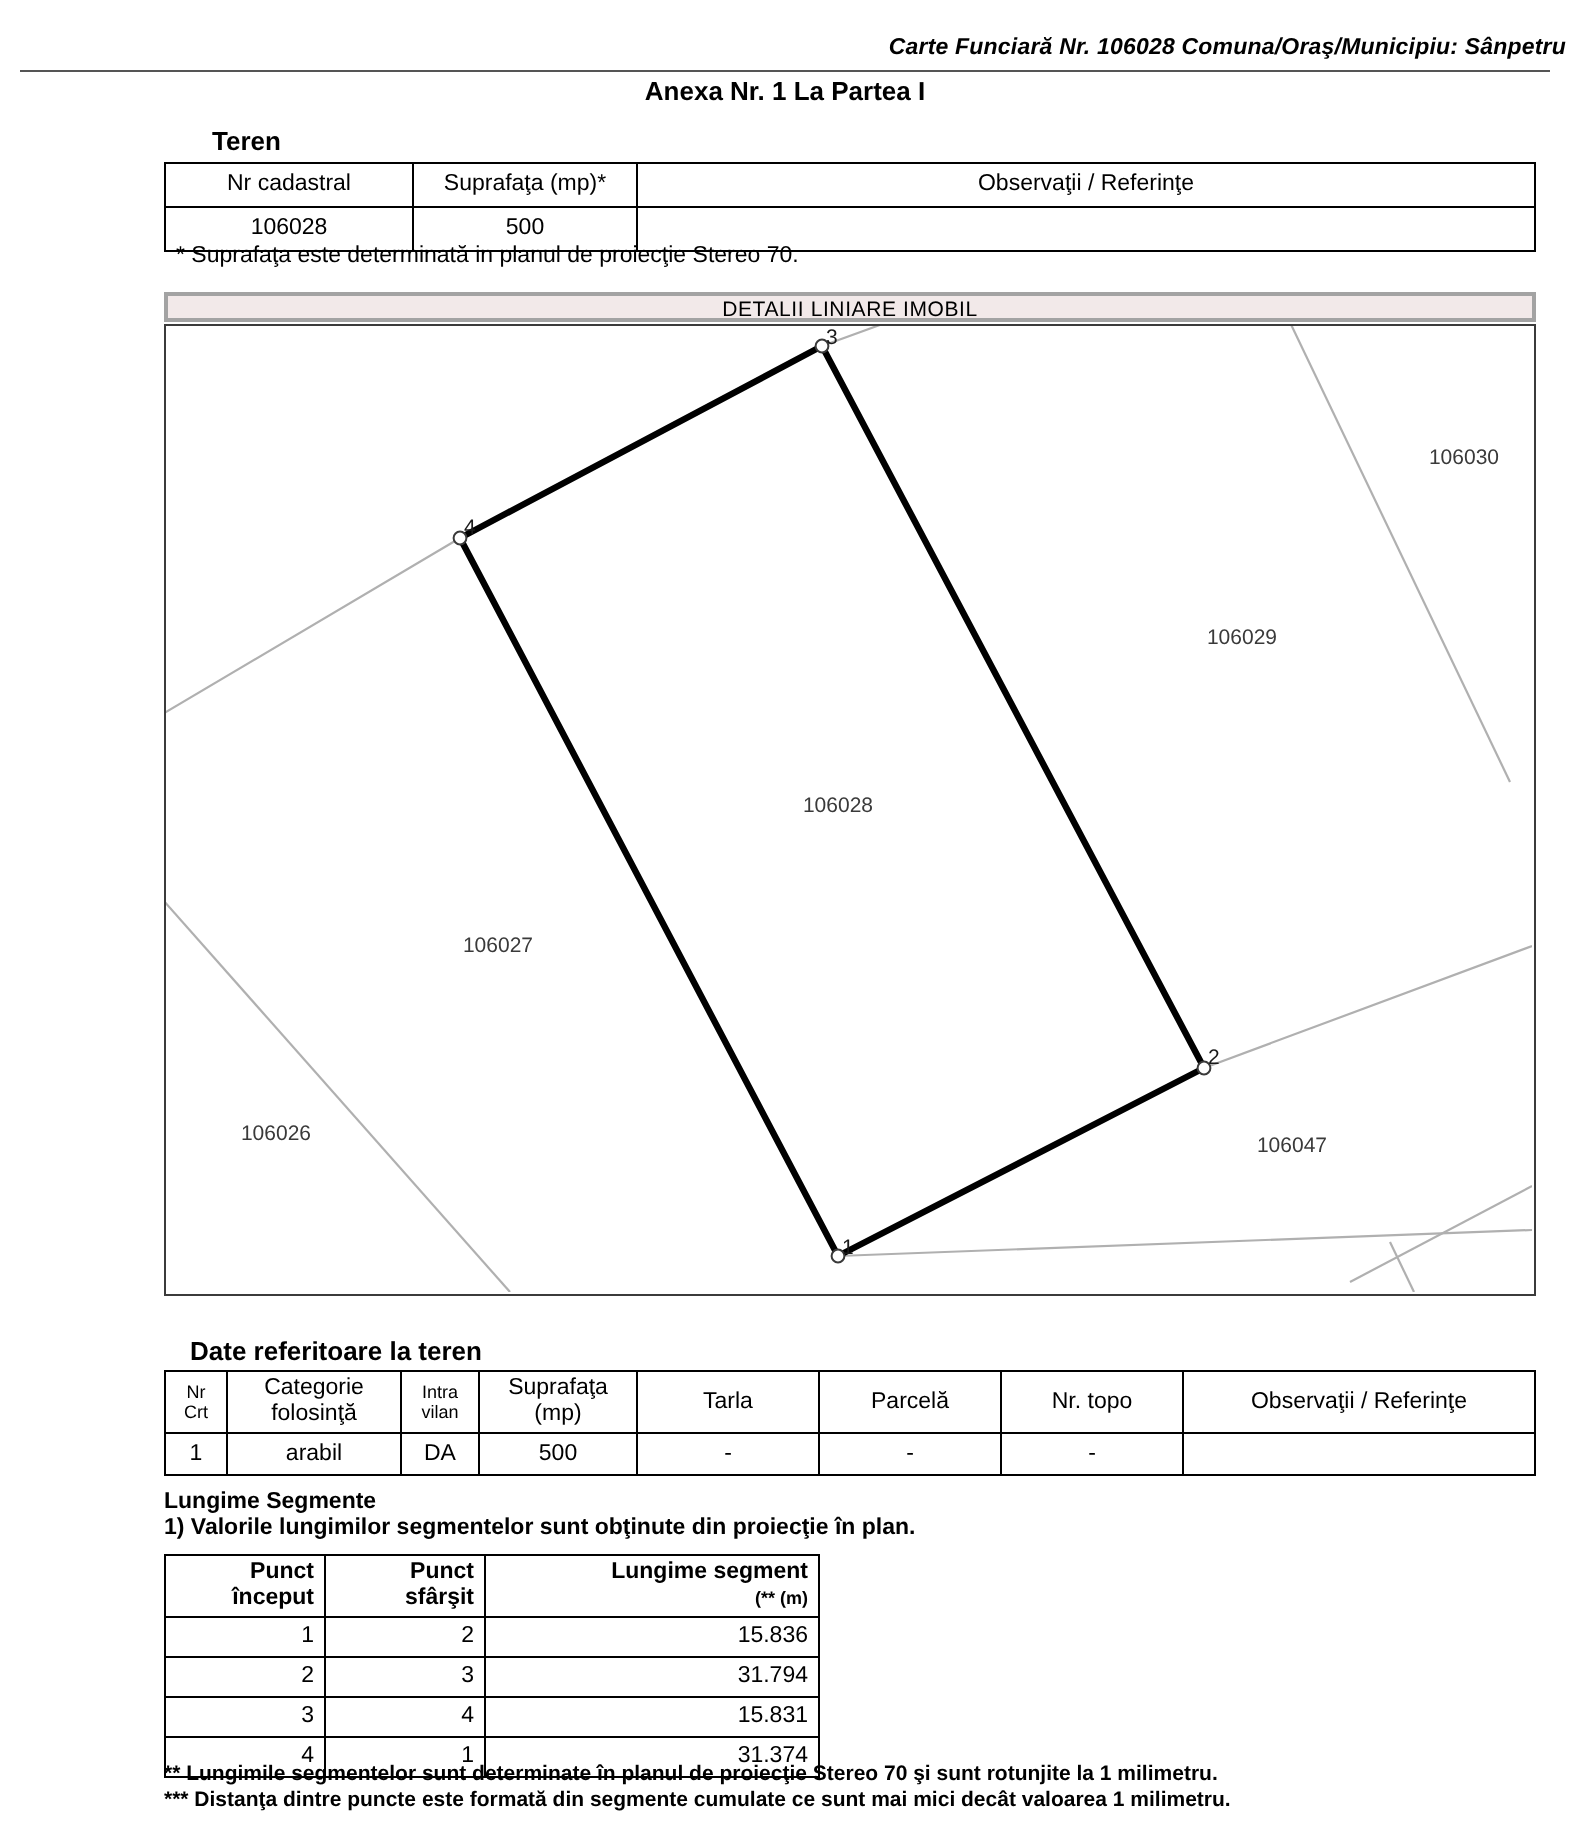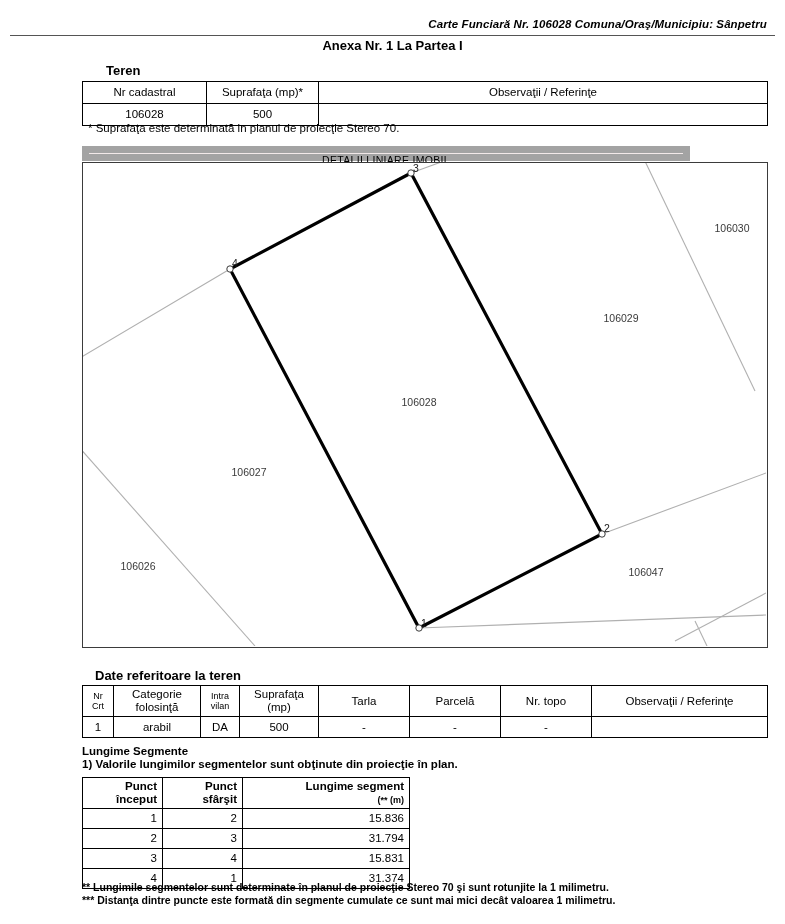--- a/index.html
+++ b/index.html
@@ -22,21 +22,21 @@
     box-sizing: border-box;
   }
 
   
   .cf-header {
     position: absolute;
     top: 18px;
     left: 0;
     width: 785px;
     text-align: right;
-    padding-right: 18px;
+    padding-right: 2px;
     box-sizing: border-box;
     font-style: italic;
     font-weight: bold;
     font-size: 11.5px;
     letter-spacing: 0.1px;
   }
   .header-rule {
     position: absolute;
     top: 35px;
     left: 10px;
@@ -91,24 +91,24 @@
     font-size: 11.5px;
     left: 88px;
   }
   #teren-note { top: 122px; }
 
   
   .map-banner {
     position: absolute;
     top: 146px;
     left: 82px;
-    width: 608px;
+    width: 686px;
     height: 15px;
     background: #f2e9e9;
-    border: 7px solid #a3a3a3;
+    border: 2px solid #a3a3a3;
     box-sizing: border-box;
     text-align: center;
     font-size: 10.5px;
     line-height: 15px;
     letter-spacing: 0.3px;
   }
   .map-frame {
     position: absolute;
     top: 162px;
     left: 82px;

